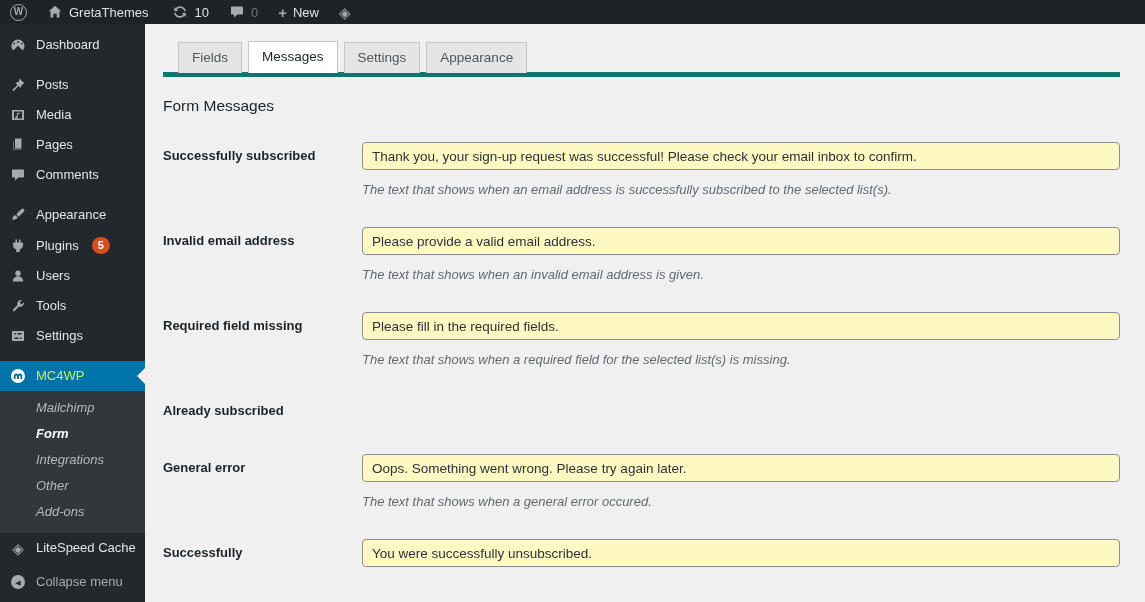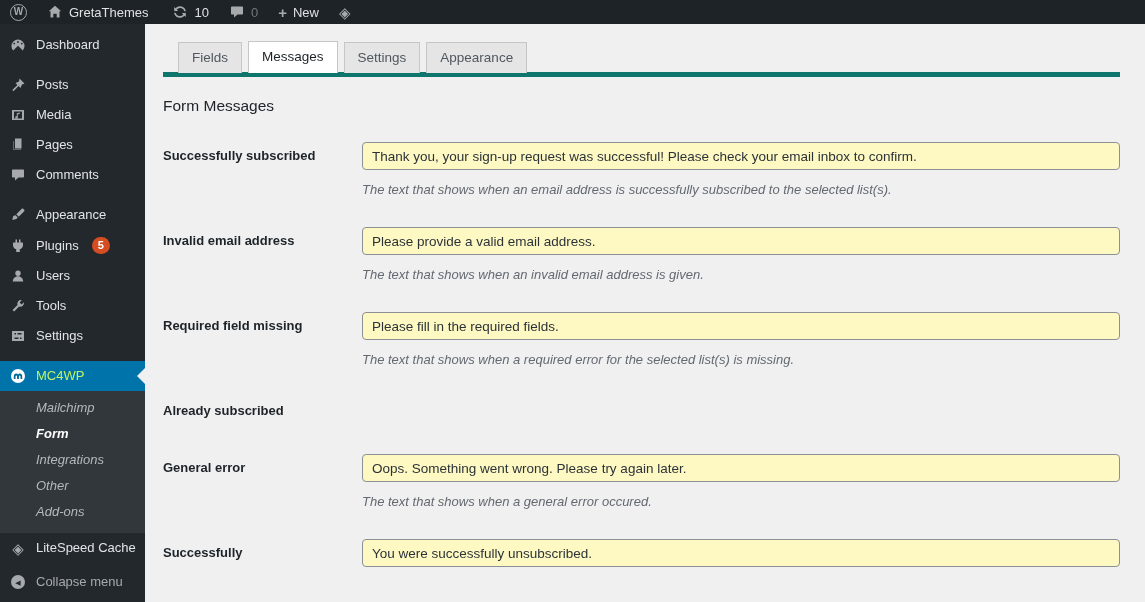--- a/index.html
+++ b/index.html
@@ -314,21 +314,21 @@
     <div class="row-field">
       <input class="msg" type="text" value="Please provide a valid email address." style="">
       <div class="desc">The text that shows when an invalid email address is given.</div>
     </div>
   </div>
 
   <div class="row">
     <div class="row-label">Required field missing</div>
     <div class="row-field">
       <input class="msg" type="text" value="Please fill in the required fields." style="">
-      <div class="desc">The text that shows when a required error for the selected list(s) is missing.</div>
+      <div class="desc">The text that shows when a required field for the selected list(s) is missing.</div>
     </div>
   </div>
 
   <div class="row">
     <div class="row-label">Already subscribed</div>
   </div>
 
   <div class="row">
     <div class="row-label">General error</div>
     <div class="row-field">

